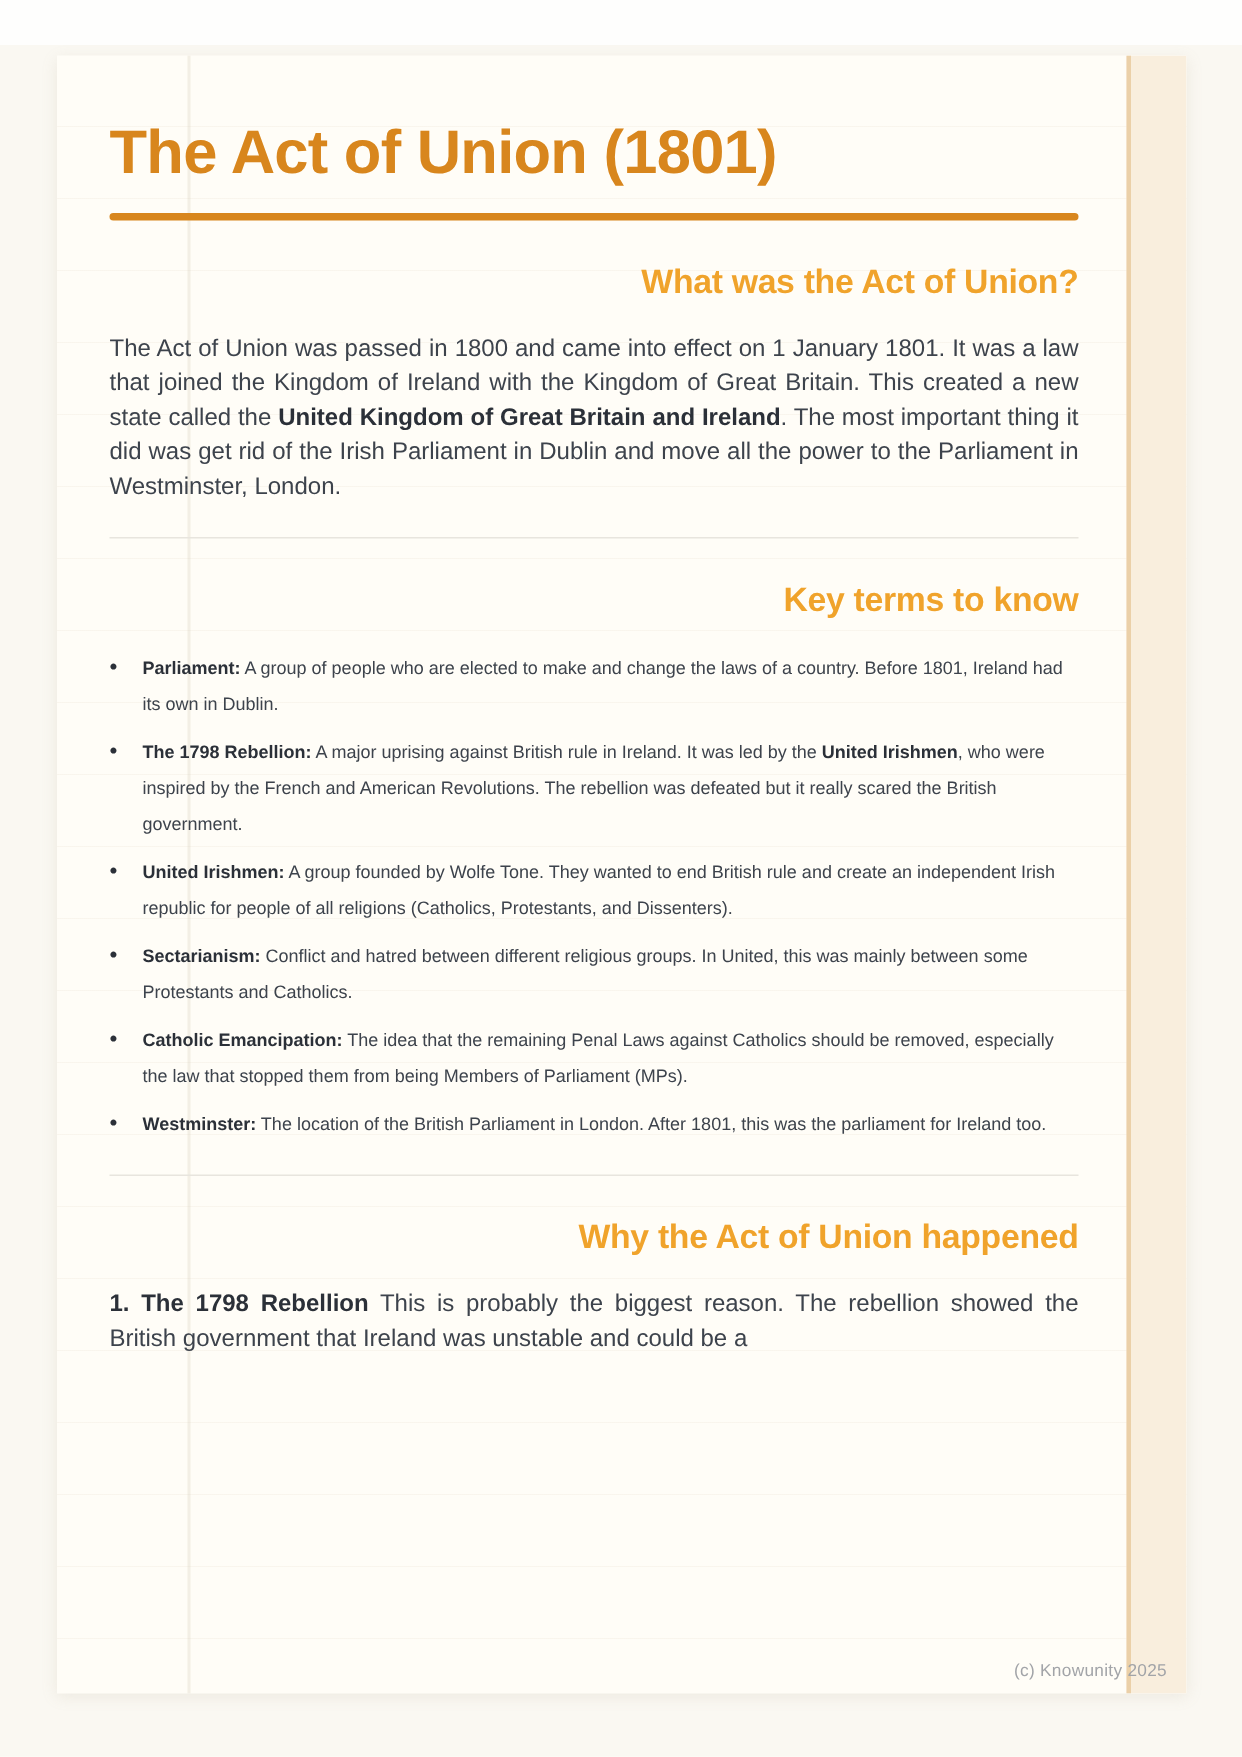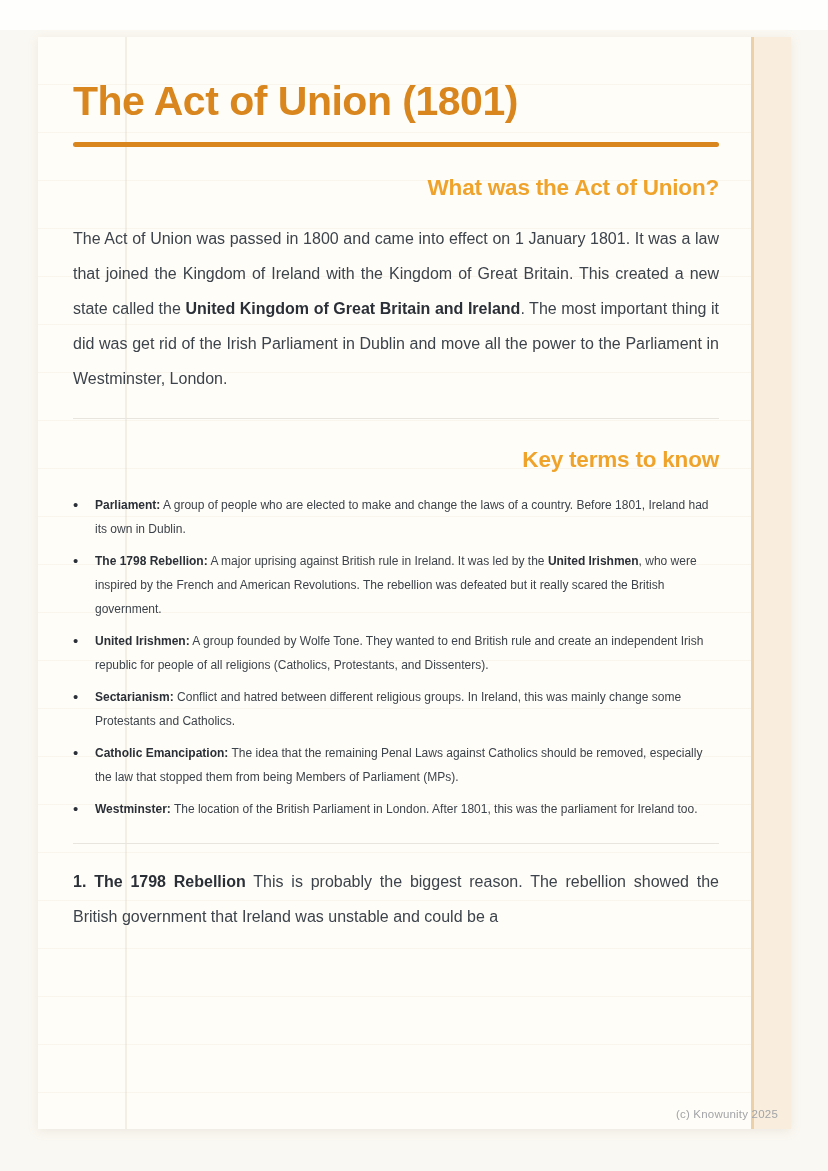--- a/index.html
+++ b/index.html
@@ -40,21 +40,21 @@
   .title-rule {
     height:5px; background:#D8861D; border-radius:3px; margin-top:17px;
   }
   .section-heading {
     font-size:22.5px; font-weight:700; color:#F0A32B;
     letter-spacing:-0.2px; line-height:26px;
     margin:28px 0 20px;
     text-align:right;
   }
   .para {
-    font-size:16px; line-height:35px; color:#3D434C;
+    font-size:16px; line-height:23px; color:#3D434C;
     text-align:justify; margin-bottom:15px;
   }
   .b { font-weight:700; color:#2B3038; }
   .bullets { list-style:none; margin:0; }
   .bullets li { display:flex; margin-bottom:8px; }
   .marker {
     width:22px; flex:0 0 22px; color:#2B3038;
     font-size:15px; line-height:24px;
   }
   .li-text { flex:1; font-size:12px; line-height:24px; color:#3D434C; }
@@ -89,30 +89,31 @@
           <li>
             <span class="marker">•</span>
             <span class="li-text"><span class="b">The 1798 Rebellion:</span><span> A major uprising against British rule in Ireland. It was led by the </span><span class="b">United Irishmen</span><span>, who were inspired by the French and American Revolutions. The rebellion was defeated but it really scared the British government.</span></span>
           </li>
           <li>
             <span class="marker">•</span>
             <span class="li-text"><span class="b">United Irishmen:</span><span> A group founded by Wolfe Tone. They wanted to end British rule and create an independent Irish republic for people of all religions (Catholics, Protestants, and Dissenters).</span></span>
           </li>
           <li>
             <span class="marker">•</span>
-            <span class="li-text"><span class="b">Sectarianism:</span><span> Conflict and hatred between different religious groups. In Ireland, this was mainly change some Protestants and Catholics.</span></span>
+            <span class="li-text"><span class="b">Sectarianism:</span><span> Conflict and hatred between different religious groups. In United, this was mainly between some Protestants and Catholics.</span></span>
           </li>
           <li>
             <span class="marker">•</span>
             <span class="li-text"><span class="b">Catholic Emancipation:</span><span> The idea that the remaining Penal Laws against Catholics should be removed, especially the law that stopped them from being Members of Parliament (MPs).</span></span>
           </li>
           <li>
             <span class="marker">•</span>
             <span class="li-text"><span class="b">Westminster:</span><span> The location of the British Parliament in London. After 1801, this was the parliament for Ireland too.</span></span>
           </li>
         </ul>
         <div class="divider"></div>
+        <h2 class="section-heading">Why the Act of Union happened</h2>
         <p class="para"><span class="b">1. The 1798 Rebellion</span><span> This is probably the biggest reason. The rebellion showed the British government that Ireland was unstable and could be a</span></p>
       </div>
   </div>
 
   <div class="footer">(c) Knowunity 2025</div>
 </div>
 
 </body></html>

